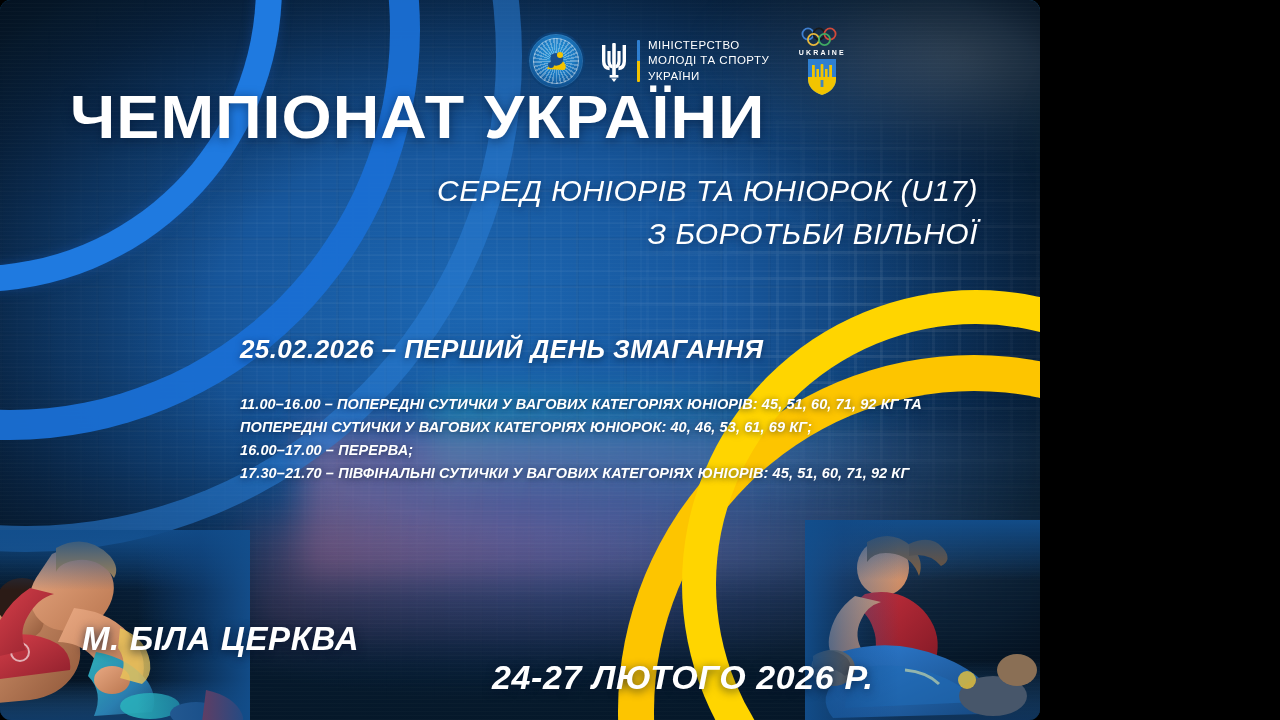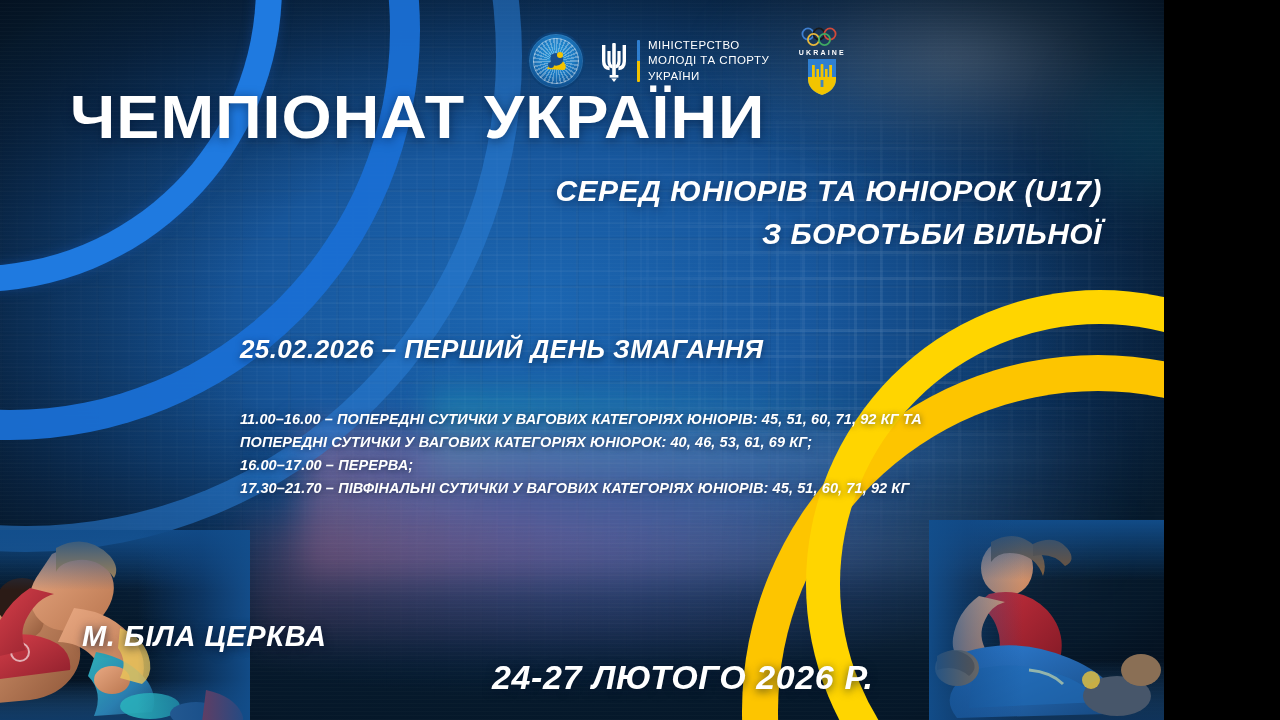--- a/index.html
+++ b/index.html
@@ -1,22 +1,23 @@
 <!DOCTYPE html>
 <html><head>
 <meta charset="utf-8">
 <style>
   html,body{margin:0;padding:0;background:#000;}
   body{font-family:"Liberation Sans", sans-serif;}
 
   #poster{
     position:relative;
-    width:1164px;height:720px;
+    width:1040px;height:720px;
     overflow:hidden;
     background:#0369a1;
+    border-radius:11px;
   }
 
   
   .bg-base{
     position:absolute;inset:0;
     background:
       radial-gradient(ellipse 62% 55% at 46% 42%, #1b66b2 0%, #17579d 38%, #0f3f74 66%, #0a2a4e 85%, #072036 100%);
   }
   .bg-vignette{
     position:absolute;inset:0;
@@ -138,44 +139,44 @@
     font-size:62px;line-height:1;
     font-weight:bold;color:#ffffff;
     letter-spacing:1px;
     transform:scaleX(1.04);transform-origin:left center;
     text-shadow:0 2px 10px rgba(0,20,50,.55);
     white-space:nowrap;
   }
   .subtitle{
     position:absolute;right:62px;top:170px;
     text-align:right;
-    color:#ffffff;font-weight:bold;font-style:italic;
+    color:#ffffff;font-weight:normal;font-style:italic;
     font-size:30px;line-height:1.42;
     letter-spacing:.5px;
     text-shadow:0 2px 8px rgba(0,20,50,.5);
   }
   .sched-head{
     position:absolute;left:240px;top:334px;
     color:#ffffff;font-weight:bold;font-style:italic;
     font-size:26px;letter-spacing:.4px;
     text-shadow:0 2px 7px rgba(0,20,50,.55);
     white-space:nowrap;
   }
   .sched-body{
-    position:absolute;left:240px;top:408px;width:760px;
+    position:absolute;left:240px;top:393px;width:760px;
     color:#ffffff;font-weight:bold;font-style:italic;
     font-size:14.5px;line-height:1.58;
     letter-spacing:.1px;
     text-shadow:0 1px 6px rgba(0,20,50,.6);
   }
   .sched-body .ln{white-space:nowrap;}
   .city{
     position:absolute;left:82px;top:620px;
     color:#ffffff;font-weight:bold;font-style:italic;
-    font-size:29px;letter-spacing:.6px;
+    font-size:33px;letter-spacing:.6px;
     text-shadow:0 2px 10px rgba(0,15,40,.75);
     white-space:nowrap;z-index:20;
   }
   .dates{
     position:absolute;left:458px;top:658px;
     color:#ffffff;font-weight:bold;font-style:italic;
     font-size:34px;letter-spacing:.6px;
     text-shadow:0 2px 10px rgba(0,15,40,.7);
     white-space:nowrap;z-index:20;margin-left:34px;
   }

